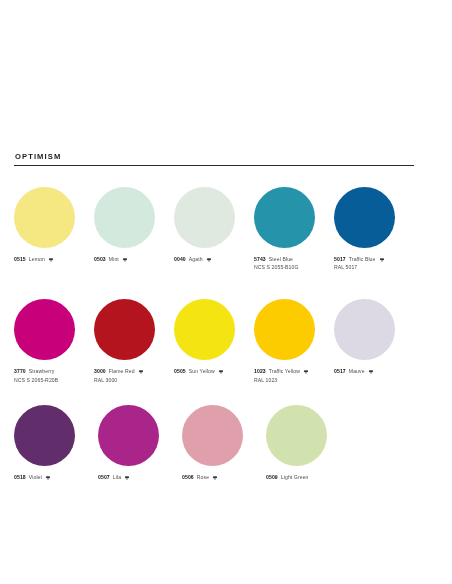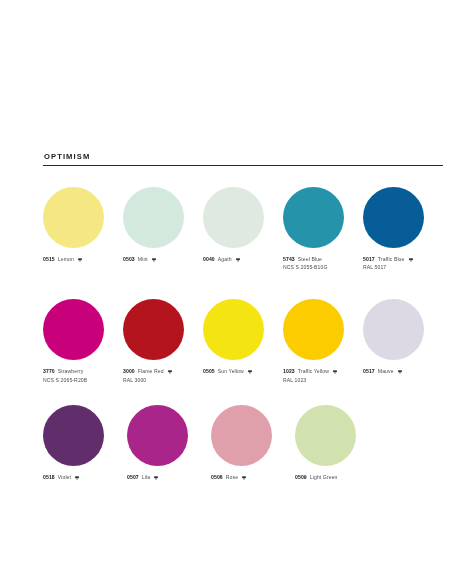--- a/index.html
+++ b/index.html
@@ -16,21 +16,21 @@
     overflow: hidden;
   }
   .page {
     position: relative;
     width: 452px;
     height: 584px;
     box-sizing: border-box;
   }
   .palette-sheet {
     position: absolute;
-    left: 43px;
+    left: 14px;
     top: 152px;
     width: 400px;
   }
   .section-title {
     font-size: 7.6px;
     font-weight: bold;
     letter-spacing: 1.1px;
     color: #1c1c1c;
     margin: 0 0 4px 1px;
     text-transform: uppercase;

